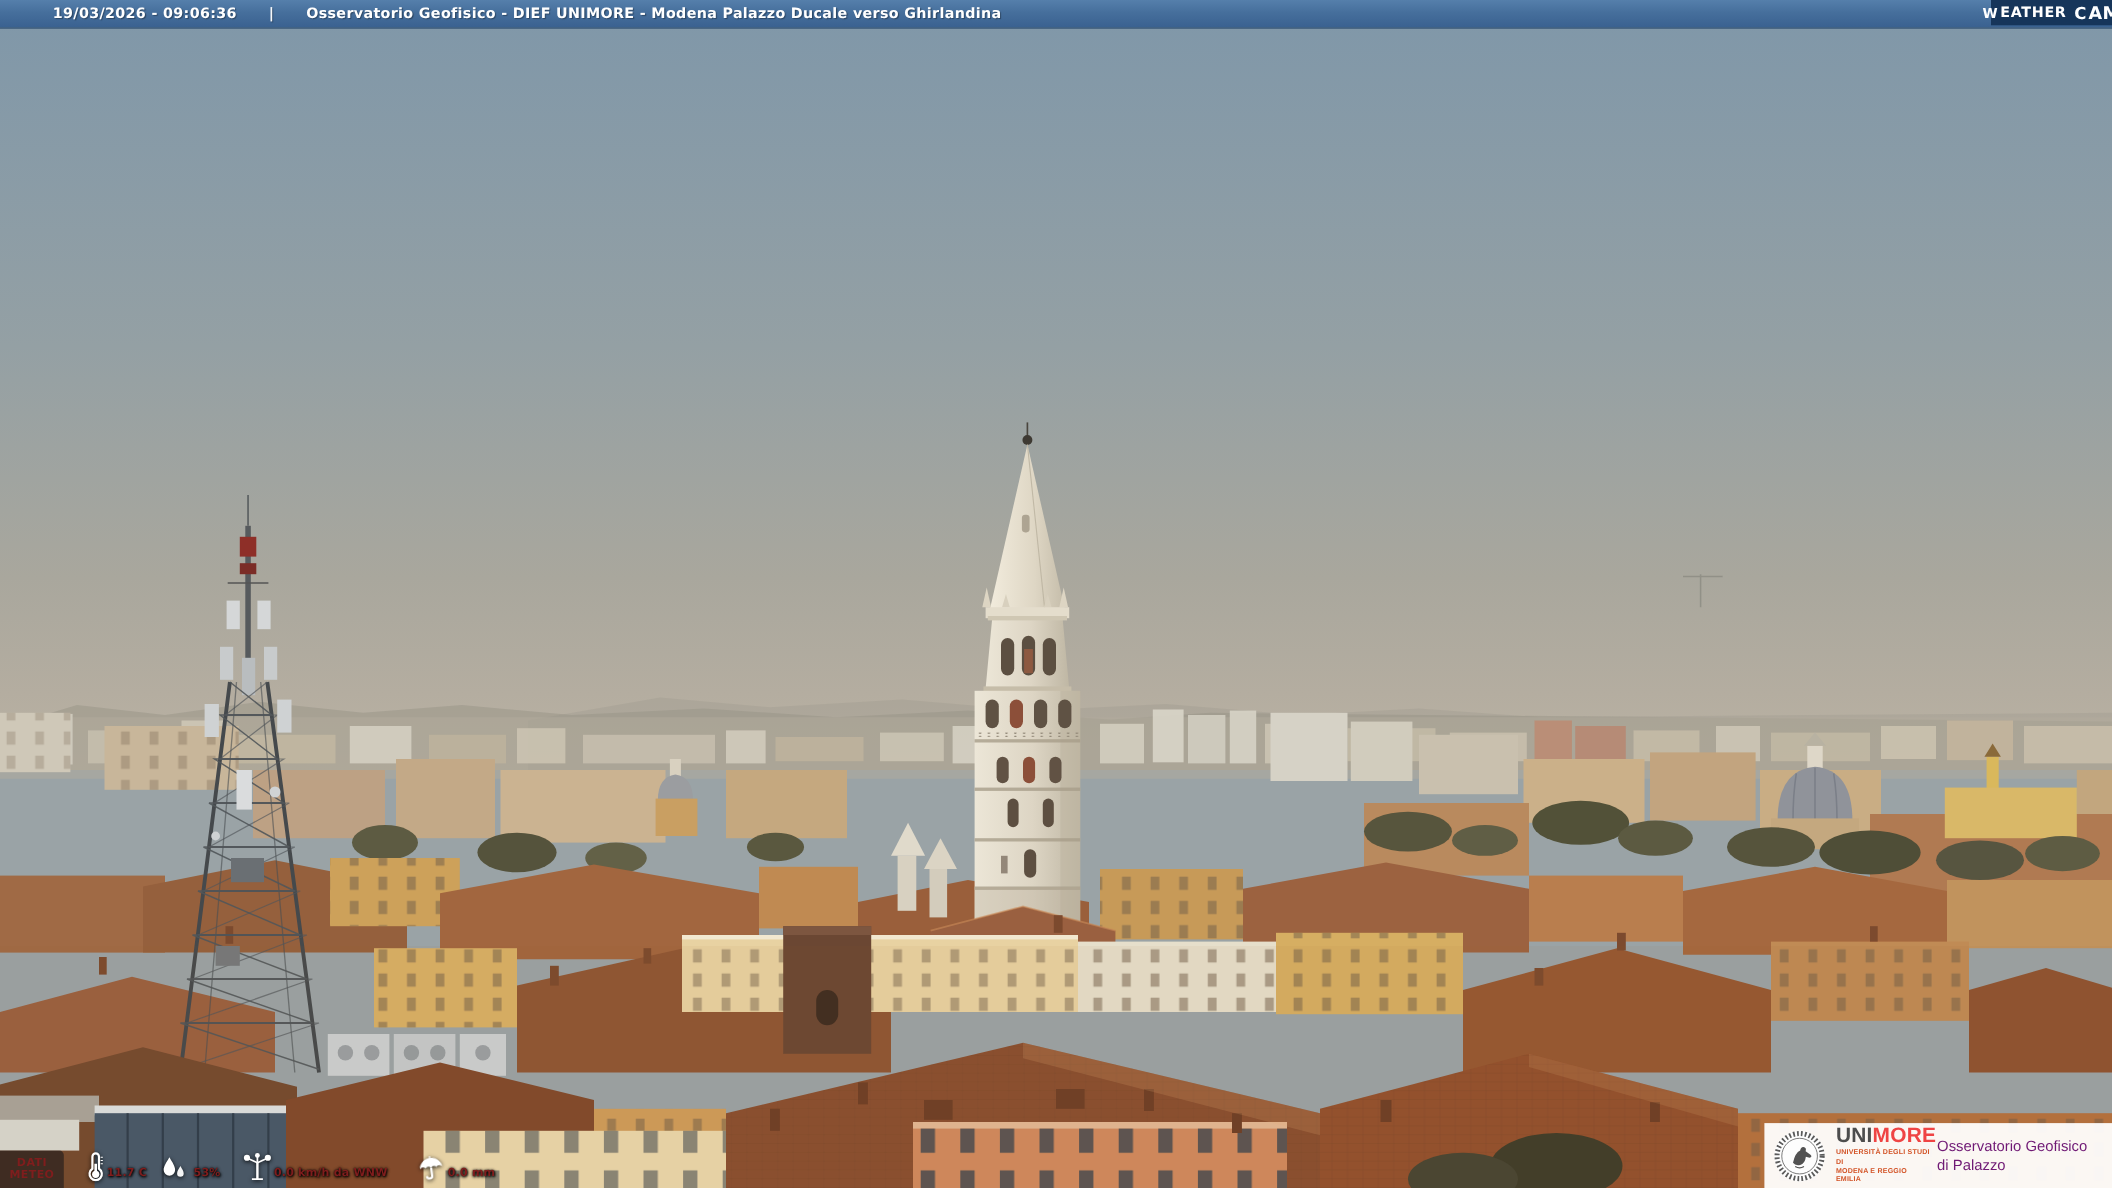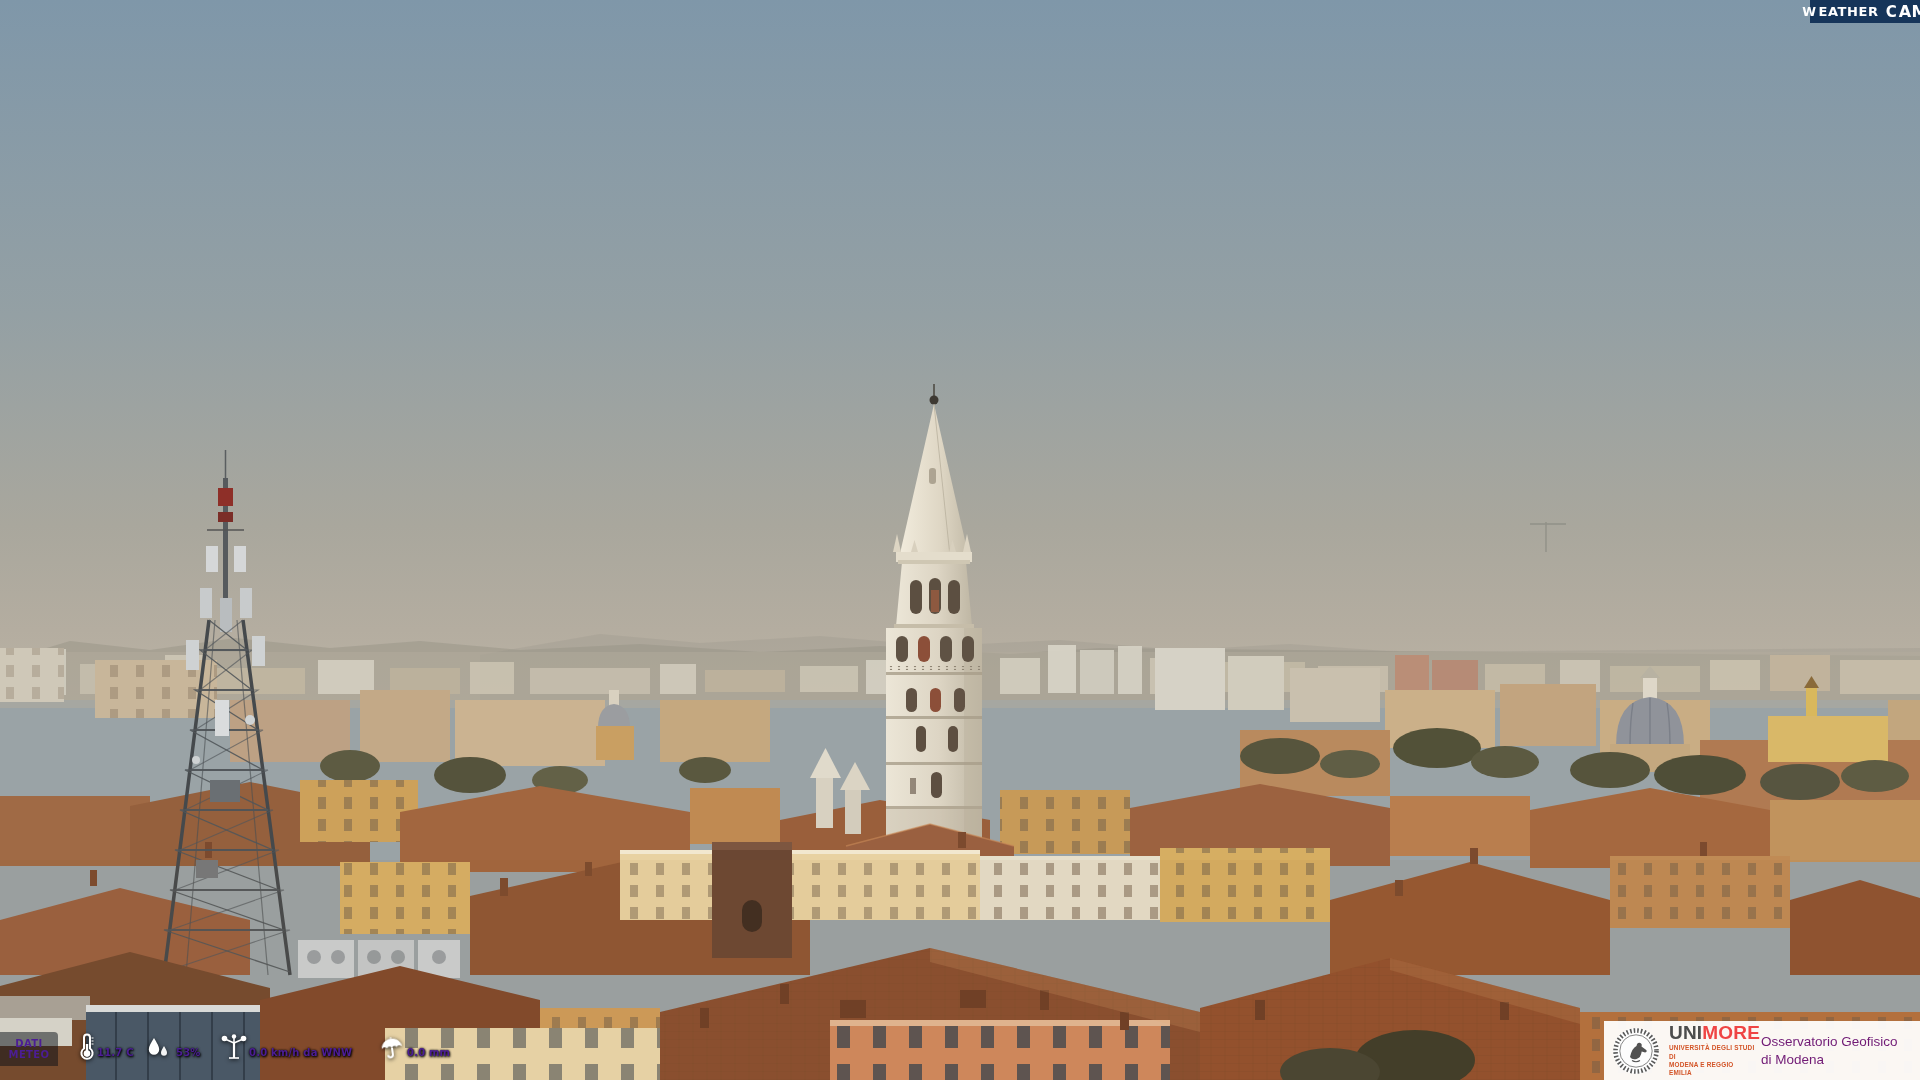--- a/index.html
+++ b/index.html
@@ -19,21 +19,21 @@
   .brandbox{position:absolute;top:0;right:0;width:110px;height:23px;background:#16355a;
             display:flex;align-items:center;justify-content:center;gap:2px;
             color:#fff;text-shadow:none;z-index:6;}
   .brandbox .b1{font-size:12.5px;font-weight:bold;letter-spacing:.4px;}
   .brandbox .b2{font-size:13px;font-weight:bold;letter-spacing:.6px;}
   .brandbox .b3{font-size:15px;font-weight:bold;margin-left:1px;}
   .brandbox .b4{font-size:16px;font-weight:bold;letter-spacing:.4px;}
   .brandbox svg{margin:0 1px;}
 
   
-  .wx{position:absolute;left:0;right:0;bottom:14px;height:40px;z-index:5;color:#4c1d95;padding-left:44px;}
+  .wx{position:absolute;left:0;right:0;bottom:0;height:40px;z-index:5;color:#7f1d1d;padding-left:44px;}
   .wx .chip{position:absolute;left:0;bottom:0;width:58px;height:34px;
             background:rgba(8,14,22,.5);border-radius:0 4px 0 0;
             display:flex;flex-direction:column;align-items:center;justify-content:center;
             font-size:10px;font-weight:bold;line-height:1.15;letter-spacing:.4px;}
   .wx .item{position:absolute;bottom:8px;font-size:10px;font-weight:bold;letter-spacing:.2px;
             white-space:nowrap;
             text-shadow:0 1px 3px rgba(0,0,0,.9),0 0 2px rgba(0,0,0,.8),1px 1px 2px rgba(0,0,0,.7);}
   .wx .wicon{position:absolute;bottom:6px;filter:drop-shadow(0 1px 2px rgba(0,0,0,.85));}
 
   
@@ -347,20 +347,25 @@
         <rect x="1120" y="1012" width="9" height="18" fill="#6e3f26"></rect>
       <rect x="1255" y="1000" width="10" height="20" fill="#6e3f26"></rect>
         <rect x="1500" y="1002" width="9" height="18" fill="#6e3f26"></rect>
       <polygon points="930,948 1200,1012 1200,1032 930,962" fill="#e8b078" opacity=".18"></polygon>
       <polygon points="1390,958 1580,1008 1580,1024 1390,970" fill="#e8b078" opacity=".16"></polygon>
     </g>
 
     <rect x="0" y="860" width="1920" height="220" fill="#a05a2a" opacity=".05"></rect>
   </svg>
 
+  <div class="topbar">
+    <span class="datetime">19/03/2026 - 09:06:36</span>
+    <span class="sep">|</span>
+    <span class="title">Osservatorio Geofisico - DIEF UNIMORE - Modena Palazzo Ducale verso Ghirlandina</span>
+  </div>
   <div class="brandbox">
     <span class="b1">W</span>
       <span class="b2">EATHER</span>
     <svg width="13" height="13" viewBox="0 0 13 13">
       <circle cx="6.5" cy="6.5" r="6" fill="#ffffff"></circle>
       <circle cx="6.5" cy="6.5" r="4.1" fill="#15355a"></circle>
       <circle cx="6.5" cy="6.5" r="2.4" fill="#cfe8d4"></circle>
     </svg>
     <span class="b3">C</span>
       <span class="b4">AM</span>
@@ -416,17 +421,17 @@
     </svg>
     <div class="uniblock">
       <div class="uniword"><span>UNI</span><span class="more">MORE</span></div>
       <div class="unicap">
         <div>UNIVERSITÀ DEGLI STUDI DI</div>
         <div>MODENA E REGGIO EMILIA</div>
       </div>
     </div>
     <div class="orgblock">
       <div>Osservatorio Geofisico</div>
-      <div>di Modena</div>
+      <div>di Palazzo</div>
     </div>
   </div>
 
 </div>
 
 </body></html>

